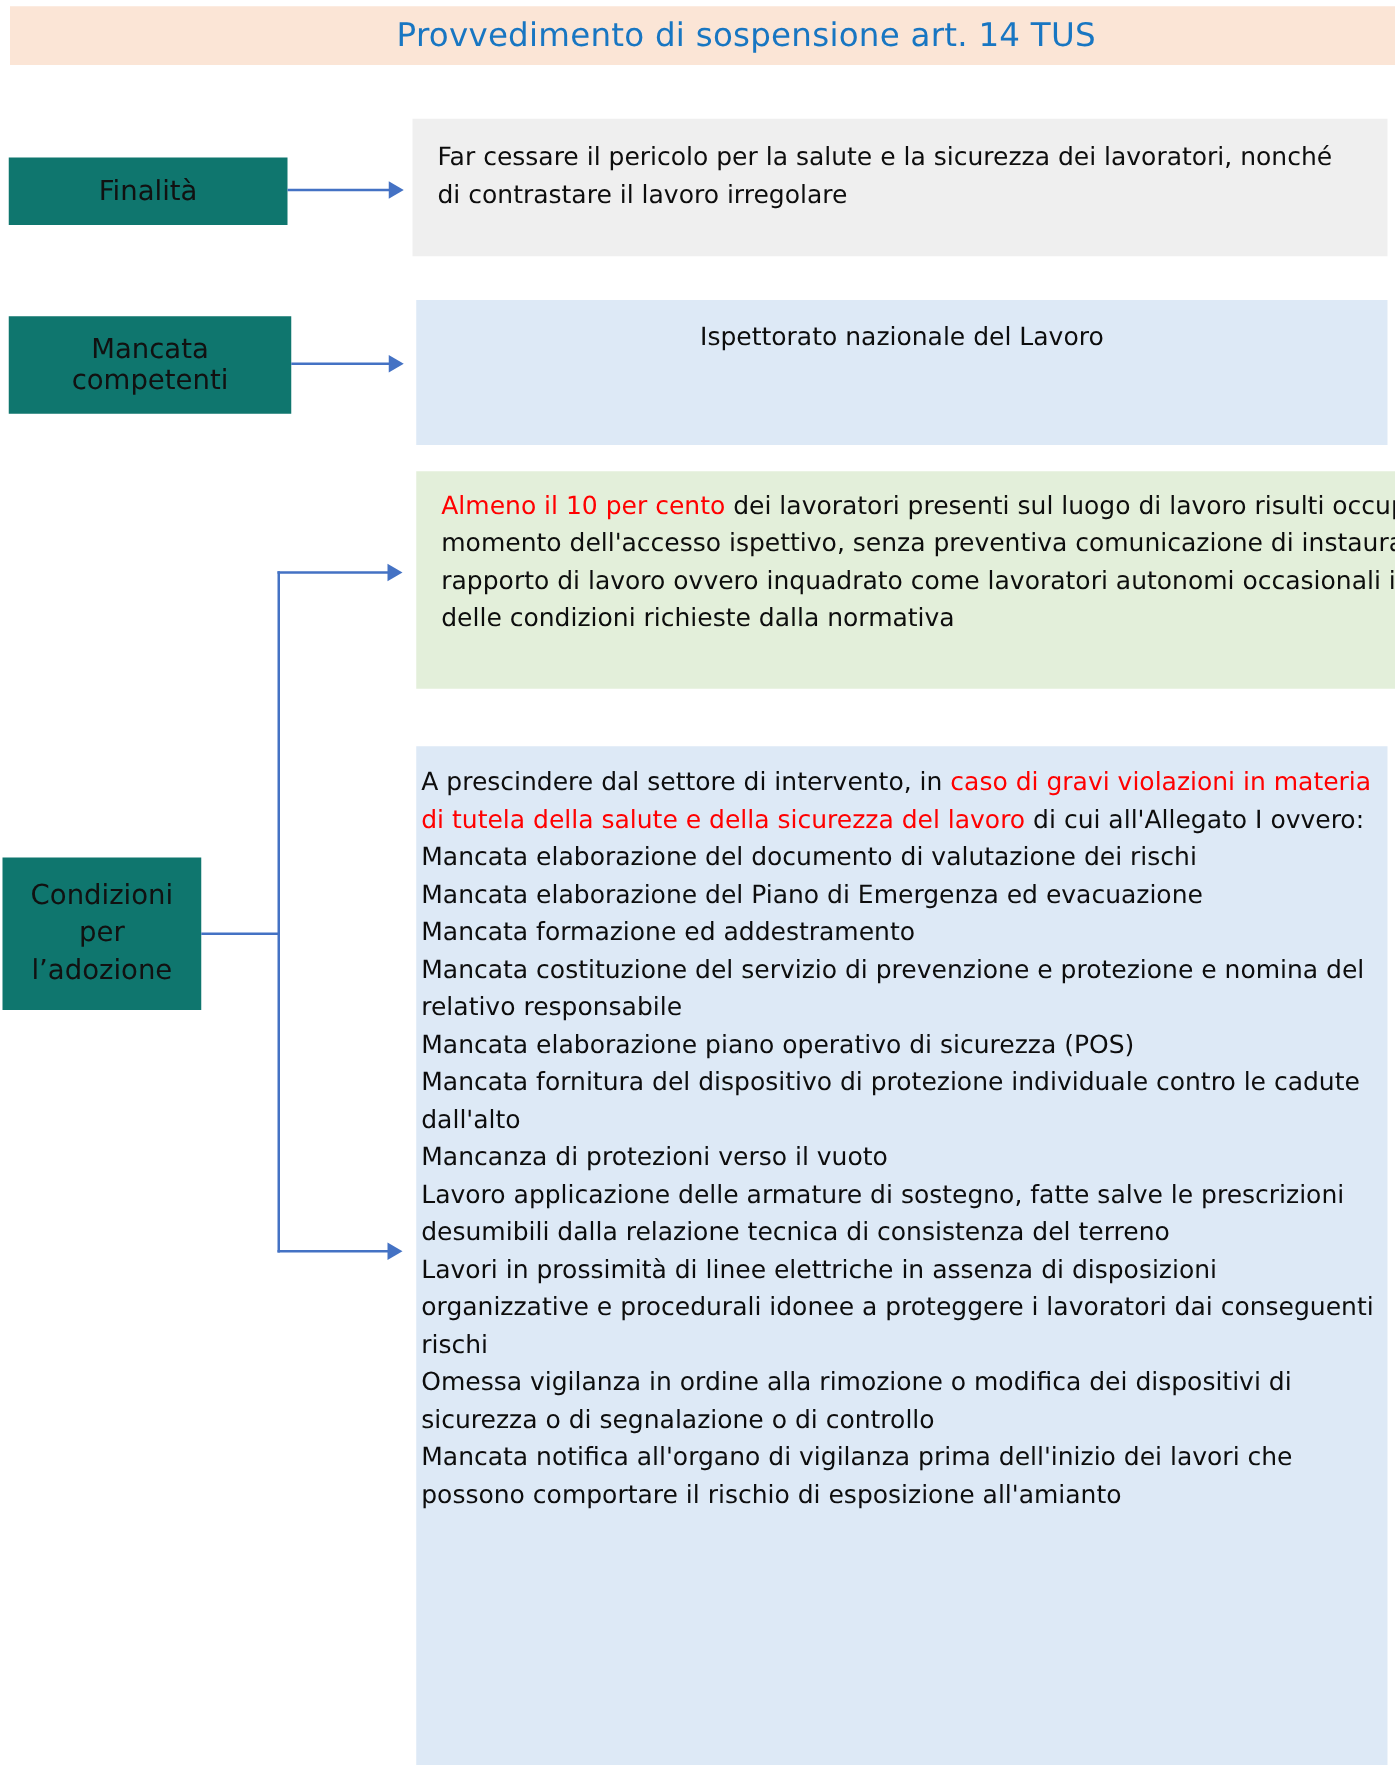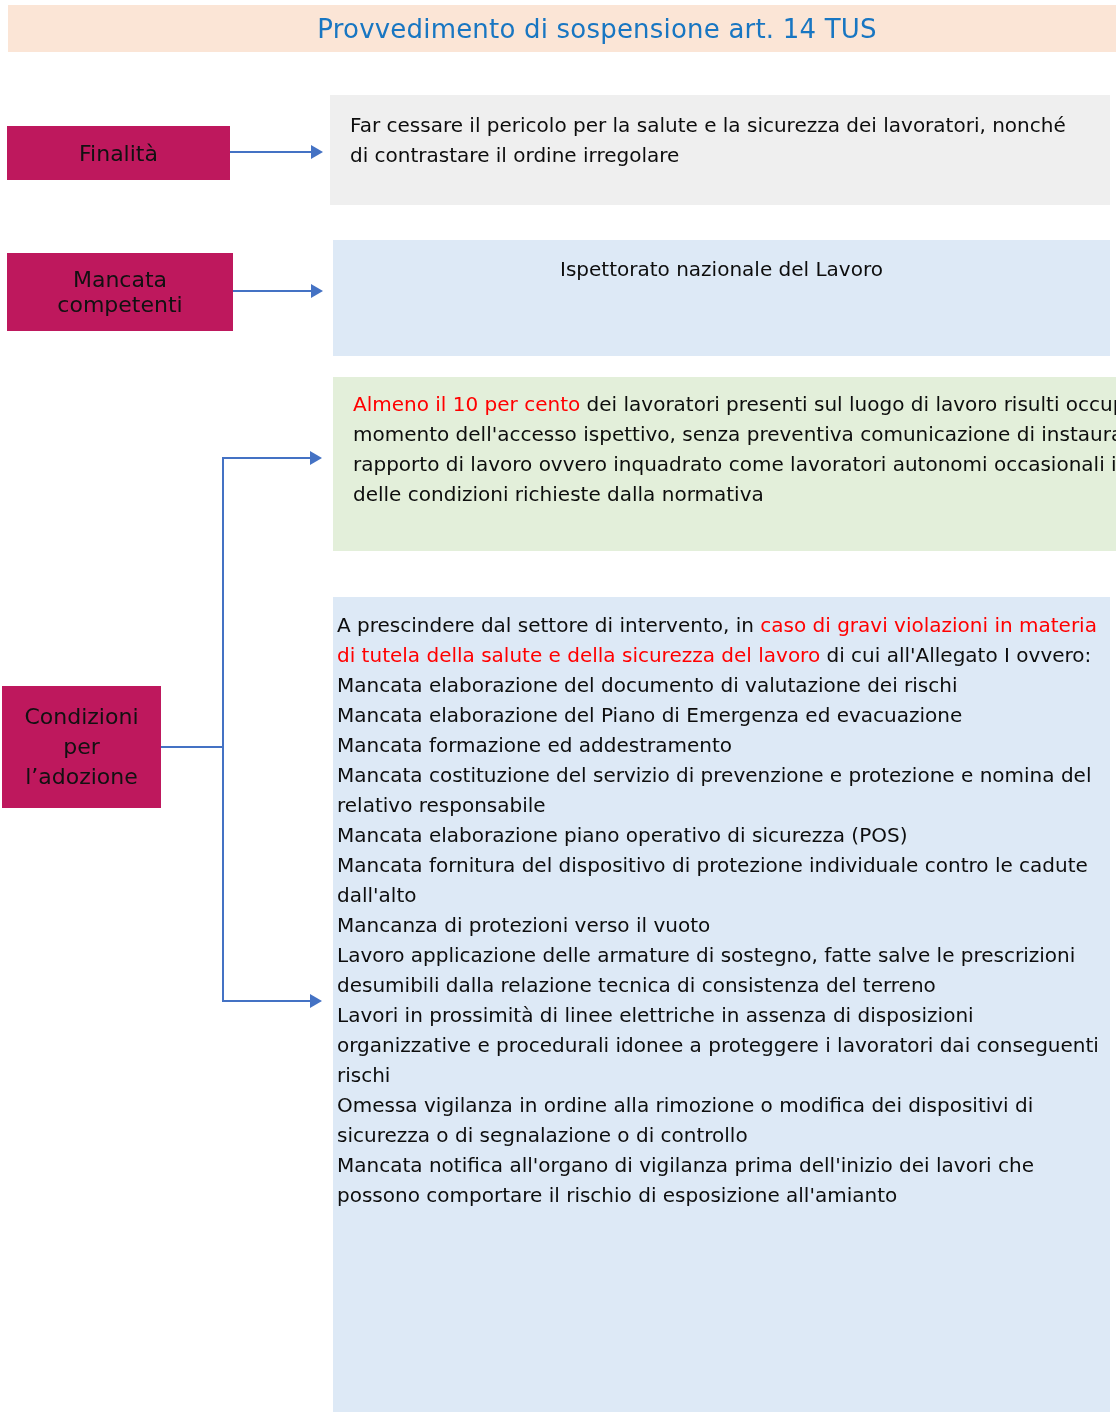--- a/index.html
+++ b/index.html
@@ -8,21 +8,21 @@
     font-family:"DejaVu Sans","Liberation Sans",sans-serif; overflow:hidden;
     color:#0d0d0d;
   }
   .banner {
     position:absolute; left:8px; top:5px; width:1100px; height:47px;
     background:#fbe5d6; display:flex; align-items:center; justify-content:center;padding-left:39px;
   }
   .banner-title { color:#1876c2; font-size:26px; letter-spacing:0.2px; }
 
   .label-box {
-    position:absolute; background:#be185d; display:flex; align-items:center;
+    position:absolute; background:#0f766e; display:flex; align-items:center;
     justify-content:center; text-align:center; font-size:22px; color:#111;
   }
   #label-finalita   { left:7px; top:126px; width:223px; height:54px; }
   #label-organi     { left:7px; top:253px; width:226px; height:78px; }
   #label-condizioni { left:2px; top:686px; width:159px; height:122px;
                       white-space:pre-line; line-height:30px; }
 
   .content-box { position:absolute; font-size:20px; line-height:30px; box-sizing:border-box; }
   #box-purpose   { left:330px; top:95px;  width:780px; height:110px; background:#efefef; padding:15px 20px; }
   #box-authority { left:333px; top:240px; width:777px; height:116px; background:#dde9f6; text-align:center; padding-top:14px; }
@@ -76,21 +76,21 @@
   <div class="arrowhead" id="arrow-organi-head"></div>
 
   <div class="line" id="conn-label-line"></div>
   <div class="line" id="conn-vertical-line"></div>
   <div class="line" id="conn-top-line"></div>
   <div class="arrowhead" id="conn-top-head"></div>
   <div class="line" id="conn-bottom-line"></div>
   <div class="arrowhead" id="conn-bottom-head"></div>
 
   <div class="content-box" id="box-purpose">
-    <span>Far cessare il pericolo per la salute e la sicurezza dei lavoratori, nonché di contrastare il ordine irregolare</span>
+    <span>Far cessare il pericolo per la salute e la sicurezza dei lavoratori, nonché di contrastare il lavoro irregolare</span>
   </div>
 
   <div class="content-box" id="box-authority">
     <span>Ispettorato nazionale del Lavoro</span>
   </div>
 
   <div class="content-box" id="box-cond1">
     <p style="margin:0"><span style="color: rgb(255, 0, 0);">Almeno il 10 per cento </span><span style="color: rgb(13, 13, 13);">dei lavoratori presenti sul luogo di lavoro risulti occupato, al momento dell'accesso ispettivo, senza preventiva comunicazione di instaurazione del rapporto di lavoro ovvero inquadrato come lavoratori autonomi occasionali in assenza delle condizioni richieste dalla normativa</span></p>
   </div>
 

